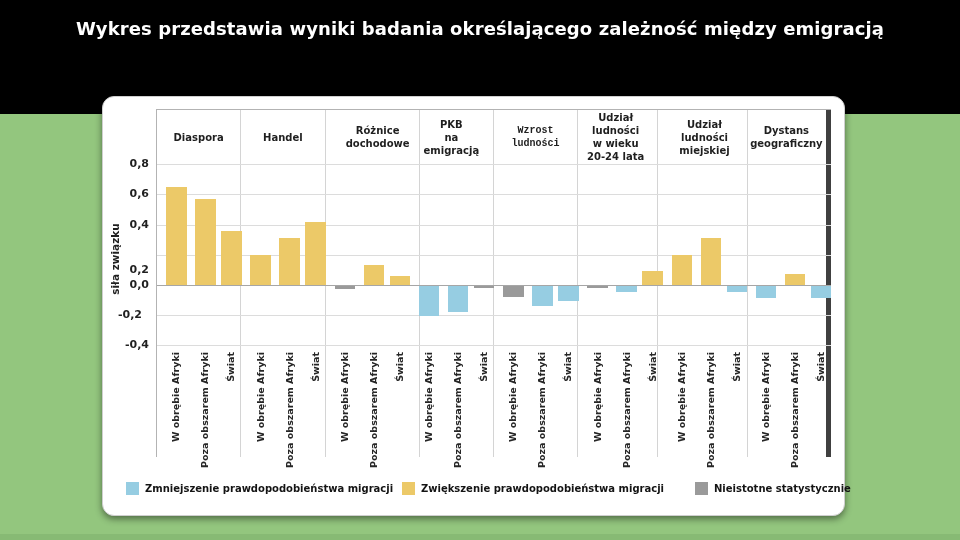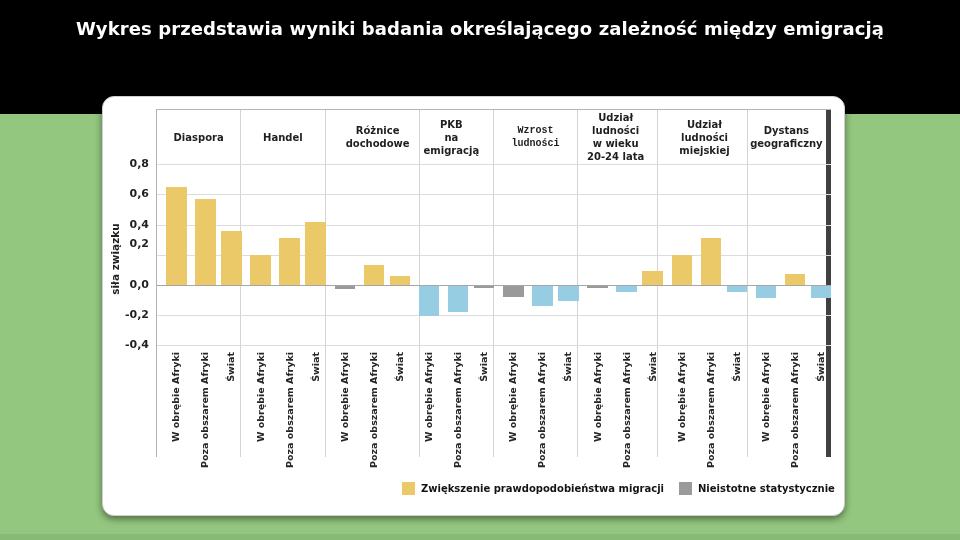--- a/index.html
+++ b/index.html
@@ -126,25 +126,25 @@
           <div class="col-header">Dystans
 geograficzny</div>
         </div>
         <div class="gridline" style="top: 54.2px;"></div>
         <div class="ytick" style="top: 46.2px;">0,8</div>
         <div class="gridline" style="top: 84.4px;"></div>
         <div class="ytick" style="top: 76.4px;">0,6</div>
         <div class="gridline" style="top: 114.6px;"></div>
         <div class="ytick" style="top: 106.6px;">0,4</div>
         <div class="gridline" style="top: 144.8px;"></div>
-        <div class="ytick" style="top: 126px;">0,2</div>
+        <div class="ytick" style="top: 152px;">0,2</div>
         <div class="gridline zero" style="top: 175px;"></div>
         <div class="ytick" style="top: 167px;">0,0</div>
         <div class="gridline" style="top: 205.2px;"></div>
-        <div class="ytick" style="top: 197.2px;">-0,2</div>
+        <div class="ytick" style="top: 197.2px; text-align: center;">-0,2</div>
         <div class="gridline" style="top: 235.4px;"></div>
         <div class="ytick" style="top: 227.4px;">-0,4</div>
         <div class="bar" style="left: 9px; width: 20.5px; height: 98.15px; top: 76.85px; background: rgb(236, 201, 104);"></div>
         <div class="bar" style="left: 38px; width: 20.5px; height: 86.07px; top: 88.93px; background: rgb(236, 201, 104);"></div>
         <div class="bar" style="left: 64px; width: 20.5px; height: 54.36px; top: 120.64px; background: rgb(236, 201, 104);"></div>
         <div class="bar" style="left: 93.25px; width: 20.5px; height: 30.2px; top: 144.8px; background: rgb(236, 201, 104);"></div>
         <div class="bar" style="left: 122.25px; width: 20.5px; height: 46.81px; top: 128.19px; background: rgb(236, 201, 104);"></div>
         <div class="bar" style="left: 148.25px; width: 20.5px; height: 63.42px; top: 111.58px; background: rgb(236, 201, 104);"></div>
         <div class="bar" style="left: 177.5px; width: 20.5px; height: 3.02px; top: 176px; background: rgb(154, 154, 154);"></div>
         <div class="bar" style="left: 206.5px; width: 20.5px; height: 19.63px; top: 155.37px; background: rgb(236, 201, 104);"></div>
@@ -231,25 +231,29 @@
           <span>W obrębie Afryki</span>
         </div>
         <div class="xlabel" style="left: 631px;">
           <span>Poza obszarem Afryki</span>
         </div>
         <div class="xlabel" style="left: 657px;">
           <span>Świat</span>
         </div>
       </div>
     <div class="legend" id="legend">
+        <div class="legend-item" style="left: 23px;">
+          <div class="legend-swatch" style="background: rgb(150, 205, 226);"></div>
+          <div class="legend-text">Zmniejszenie prawdopodobieństwa migracji</div>
+        </div>
         <div class="legend-item" style="left: 299px; justify-content: center;">
           <div class="legend-swatch" style="background: rgb(236, 201, 104);"></div>
           <div class="legend-text">Zwiększenie prawdopodobieństwa migracji</div>
         </div>
-        <div class="legend-item" style="left: 576px;">
+        <div class="legend-item" style="left: 592px;">
           <div class="legend-swatch" style="background: rgb(154, 154, 154);"></div>
           <div class="legend-text">Nieistotne statystycznie</div>
         </div>
       </div>
   </div>
 
   <div class="bottom-edge"></div>
 </div>
 
 </body></html>

